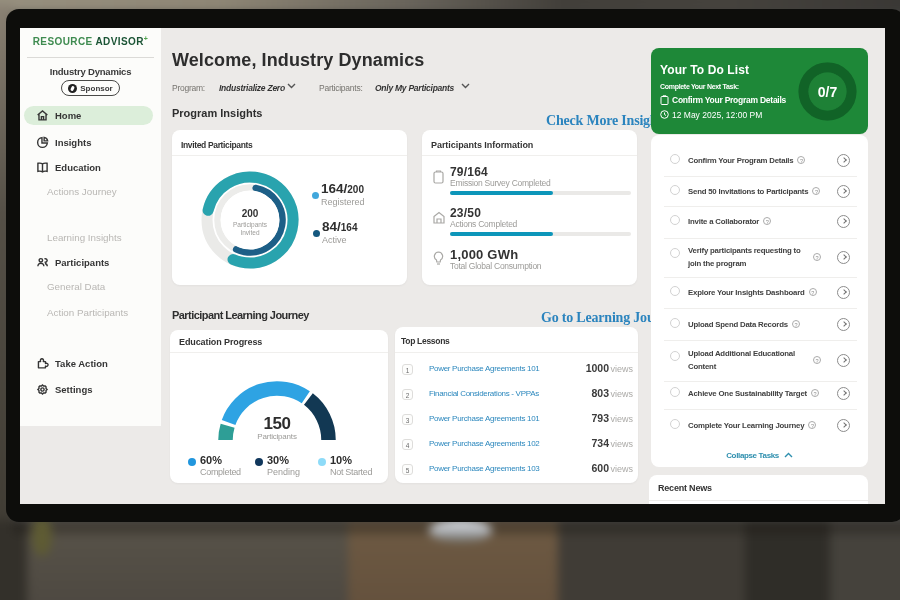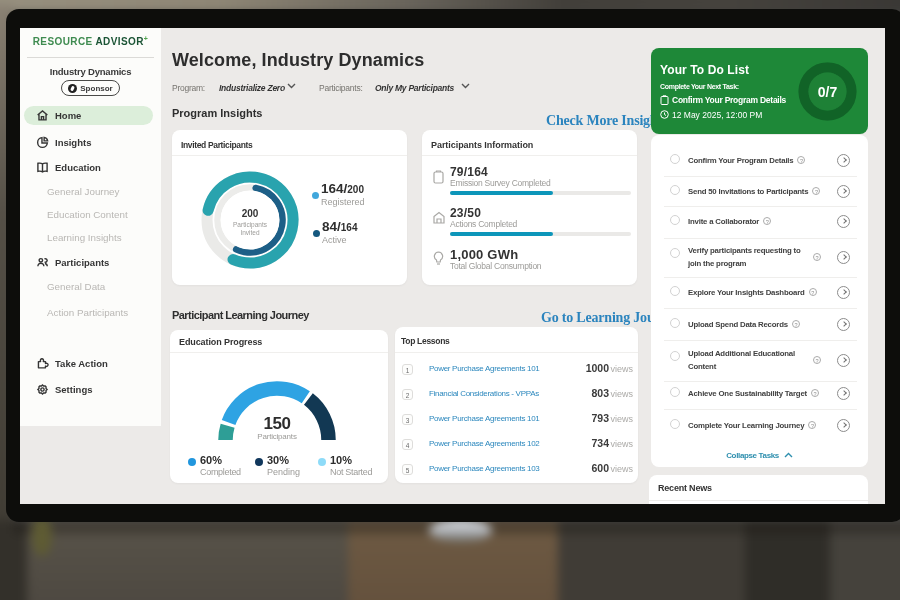--- a/index.html
+++ b/index.html
@@ -113,24 +113,21 @@
           </svg>
         <span class="lb">Insights</span>
       </div>
       <div class="nav" style="top:129px;">
         <svg class="ic" viewBox="0 0 24 24" fill="none" stroke="#353535" stroke-width="2.6">
             <path d="M12 5.5 C10 3.8 7 3.5 3.5 4.2 V19 C7 18.3 10 18.6 12 20.2 C14 18.6 17 18.3 20.5 19 V4.2 C17 3.5 14 3.8 12 5.5 Z M12 5.5 V20"></path>
           </svg>
         <span class="lb">Education</span>
       </div>
       <div class="nav sub" style="top:153.5px;">
-          <span class="lb">General Journey</span>
-        </div>
-      <div class="nav sub" style="top:176px;">
-          <span class="lb">Education Content</span>
+          <span class="lb">Actions Journey</span>
         </div>
       <div class="nav sub" style="top:199px;">
           <span class="lb">Learning Insights</span>
         </div>
       <div class="nav" style="top:224px;">
         <svg class="ic" viewBox="0 0 24 24" fill="none" stroke="#353535" stroke-width="2.6">
             <circle cx="9" cy="8" r="3.2"></circle>
             <path d="M3.5 19 C3.5 15.5 6 13.5 9 13.5 C12 13.5 14.5 15.5 14.5 19"></path>
             <path d="M15.5 5.6 A3.2 3.2 0 1 1 15.8 11"></path>
             <path d="M16.5 13.8 C19.2 14.2 20.8 16.2 20.8 19"></path>

